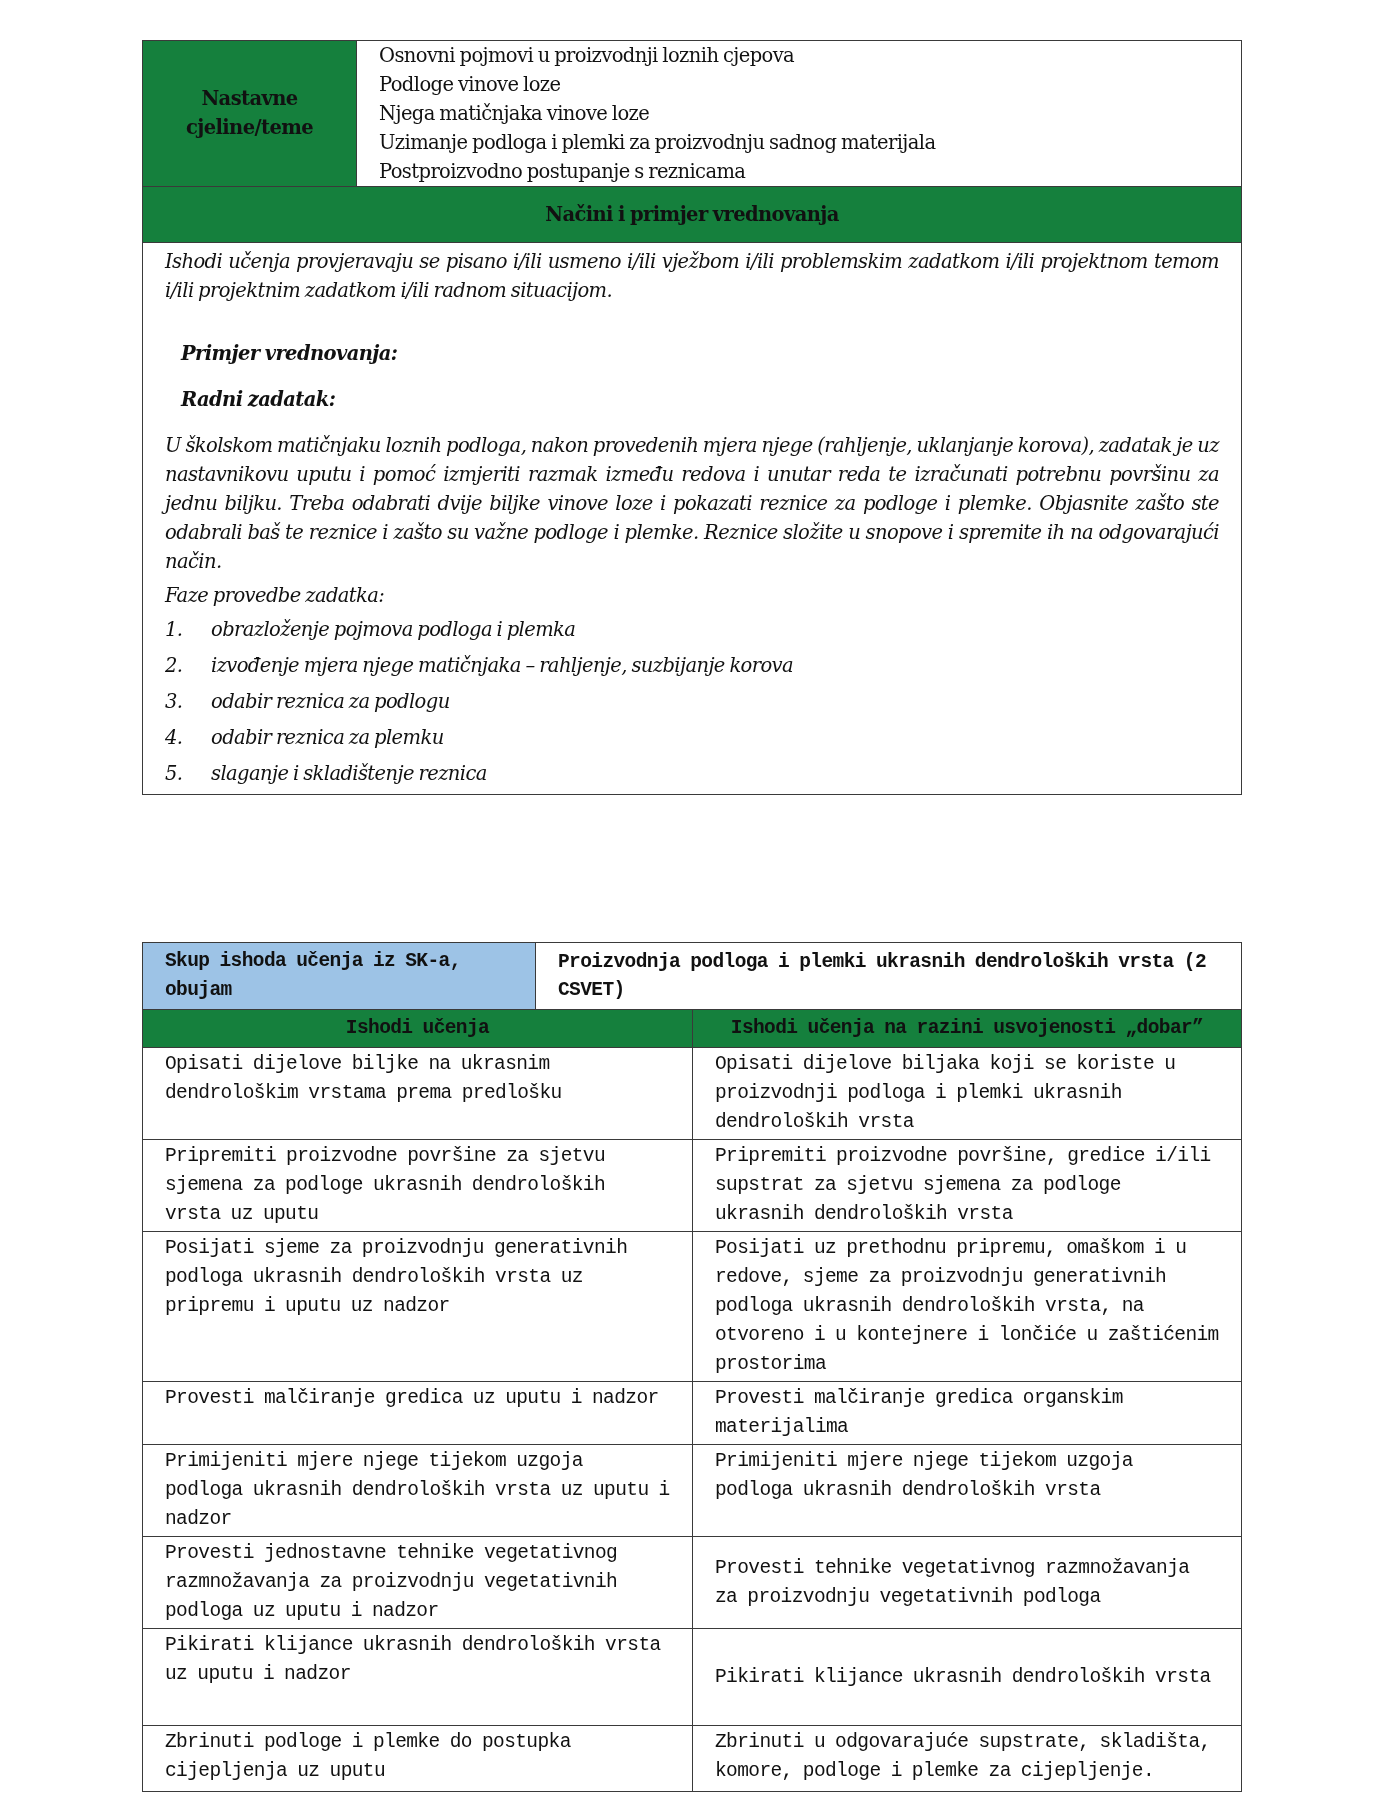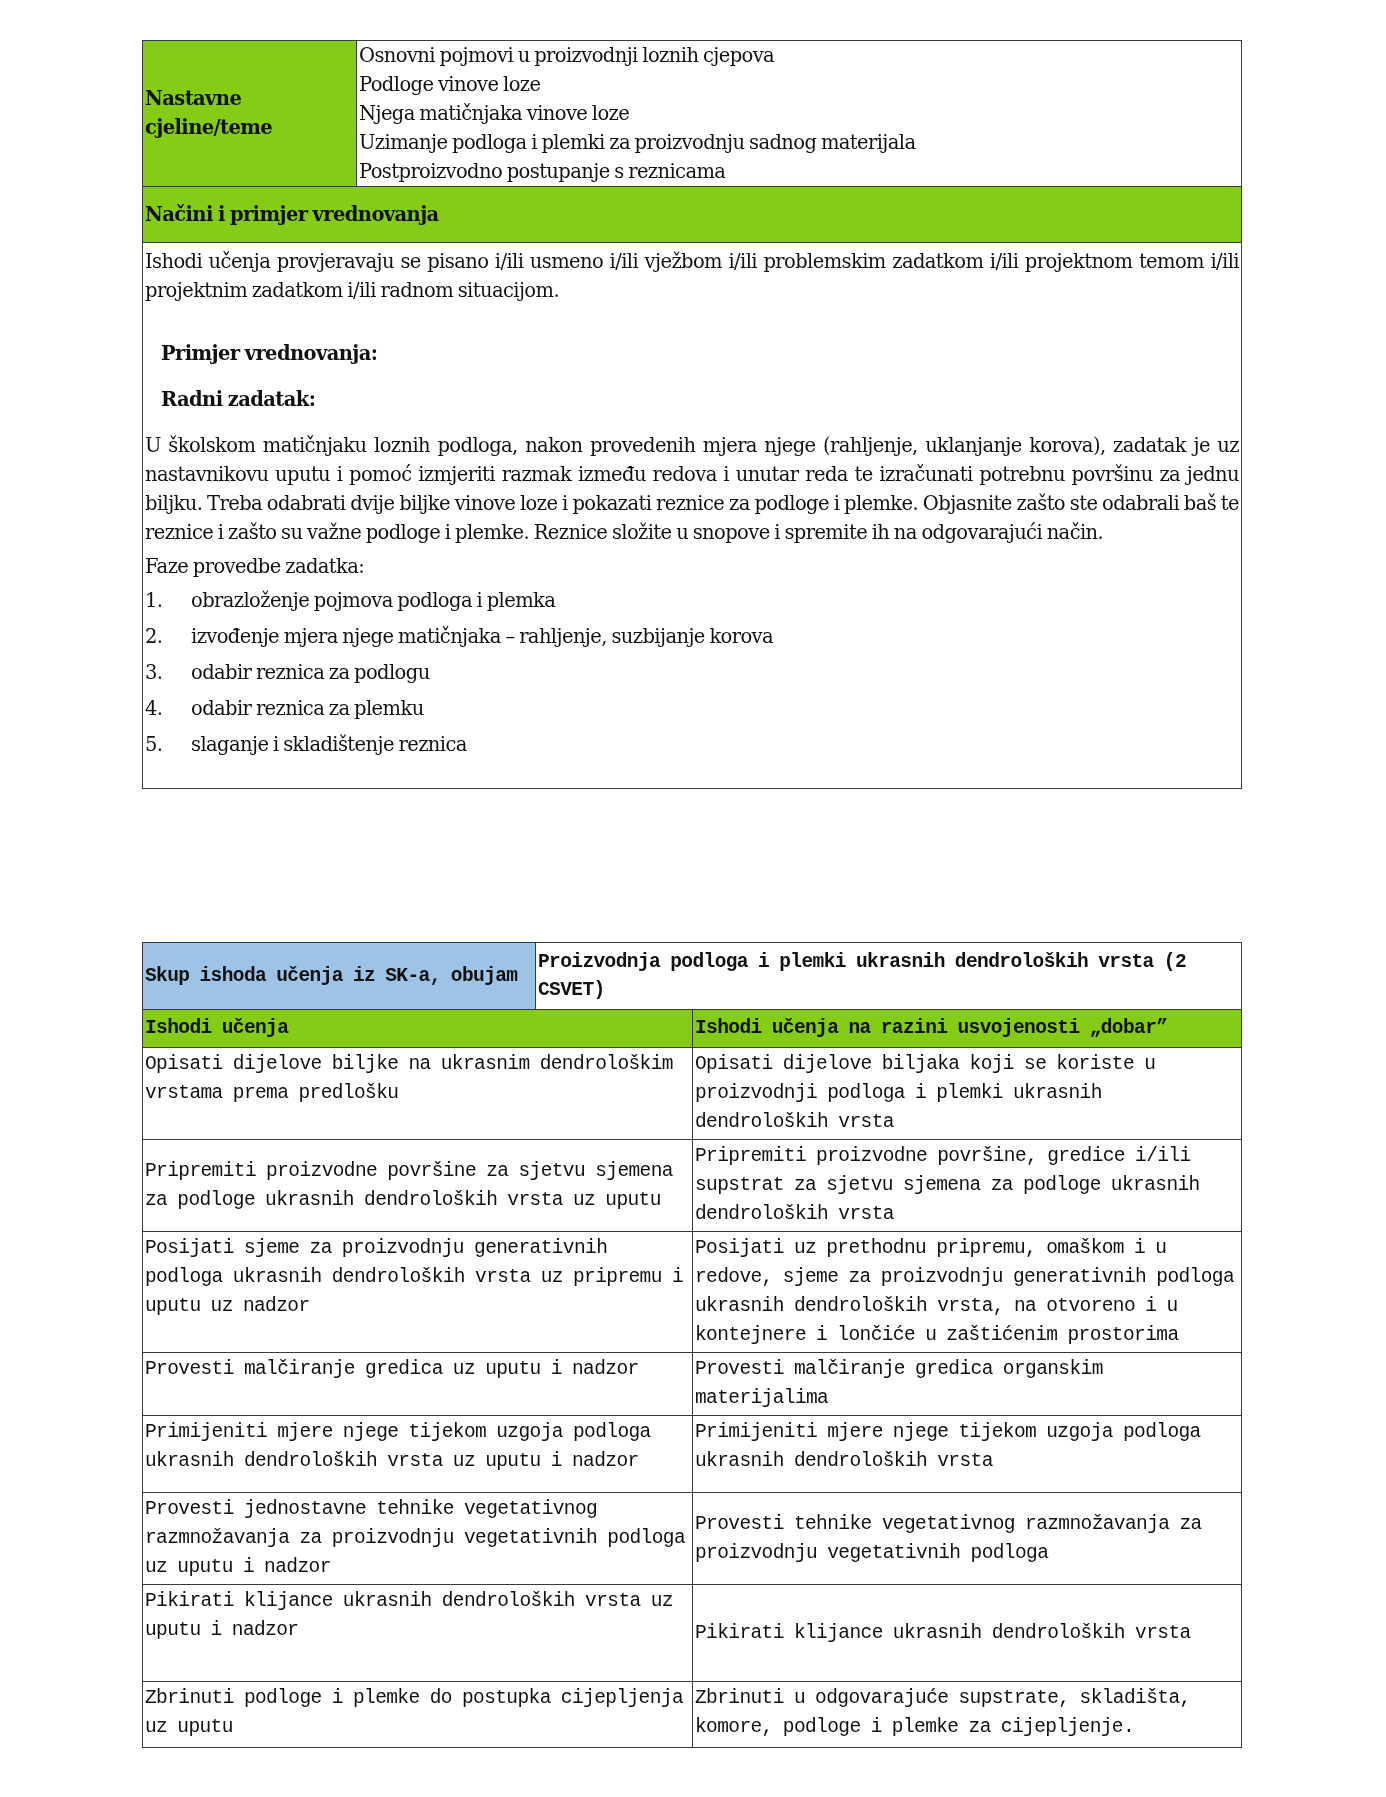--- a/index.html
+++ b/index.html
@@ -1,19 +1,19 @@
 <!DOCTYPE html>
 <html><head>
 <meta charset="utf-8">
 <style>
   html, body { margin: 0; padding: 0; background: #ffffff; }
   body { width: 1386px; height: 1797px; position: relative; font-family: "DejaVu Serif", "Liberation Serif", serif; color: #111; }
   .tbl { position: absolute; left: 142px; width: 1099px; border-collapse: collapse; table-layout: fixed; }
-  .tbl td { border: 1.5px solid #3a3a3a; vertical-align: top; padding: 2px 2px; font-size: 19.5px; line-height: 29px; letter-spacing: -0.6px; word-spacing: -1px; }
-  .blue { background: #84cc16; }
+  .tbl td { border: 1.5px solid #3a3a3a; vertical-align: top; padding: 2px 22px; font-size: 19.5px; line-height: 29px; letter-spacing: -0.6px; word-spacing: -1px; }
+  .blue { background: #15803d; text-align: center; }
   .blue2 { background: #9dc3e6; }
   .bold { font-weight: bold; }
   .vmid { vertical-align: middle !important; }
   #t1 { top: 40px; }
   #t2 { top: 942px; font-family: Liberation Mono, monospace; }
   .topic { display: block; line-height: 29px; }
   .para { margin: 0; text-align: justify; }
   .gap { height: 32px; }
   .heading { font-weight: bold; margin: 16px; line-height: 30px; margin-top: 2px; }
   .phase { display: flex; line-height: 36px; }
@@ -38,21 +38,21 @@
       <span class="topic">Podloge vinove loze</span>
       <span class="topic">Njega matičnjaka vinove loze</span>
       <span class="topic">Uzimanje podloga i plemki za proizvodnju  sadnog materijala</span>
       <span class="topic">Postproizvodno postupanje s reznicama</span>
     </td>
   </tr>
   <tr style="height:56px">
     <td colspan="2" class="blue bold vmid">Načini i primjer vrednovanja</td>
   </tr>
   <tr style="height:546px">
-    <td colspan="2" style="padding-top:4px;">
+    <td colspan="2" style="padding-top:4px;font-style:italic;">
       <p class="para">Ishodi učenja provjeravaju se pisano i/ili usmeno i/ili vježbom i/ili problemskim zadatkom i/ili projektnom temom i/ili projektnim zadatkom i/ili radnom situacijom.</p>
       <div class="gap"></div>
       <p class="heading">Primjer vrednovanja:</p>
       <p class="heading">Radni zadatak:</p>
       <p class="para" style="margin-top:4px;">U školskom matičnjaku loznih podloga, nakon provedenih mjera njege (rahljenje, uklanjanje korova), zadatak je uz nastavnikovu uputu i pomoć izmjeriti razmak između redova i unutar reda te izračunati potrebnu površinu za jednu biljku. Treba odabrati dvije biljke vinove loze i pokazati reznice za podloge i plemke. Objasnite zašto ste odabrali baš te reznice i zašto su važne podloge i plemke. Reznice složite u snopove i spremite ih na odgovarajući način.</p>
       <p class="para spacer-line">Faze provedbe zadatka:</p>
       <div class="phase">
         <span class="num">1.</span>
         <span>obrazloženje pojmova podloga i plemka</span>
       </div>

